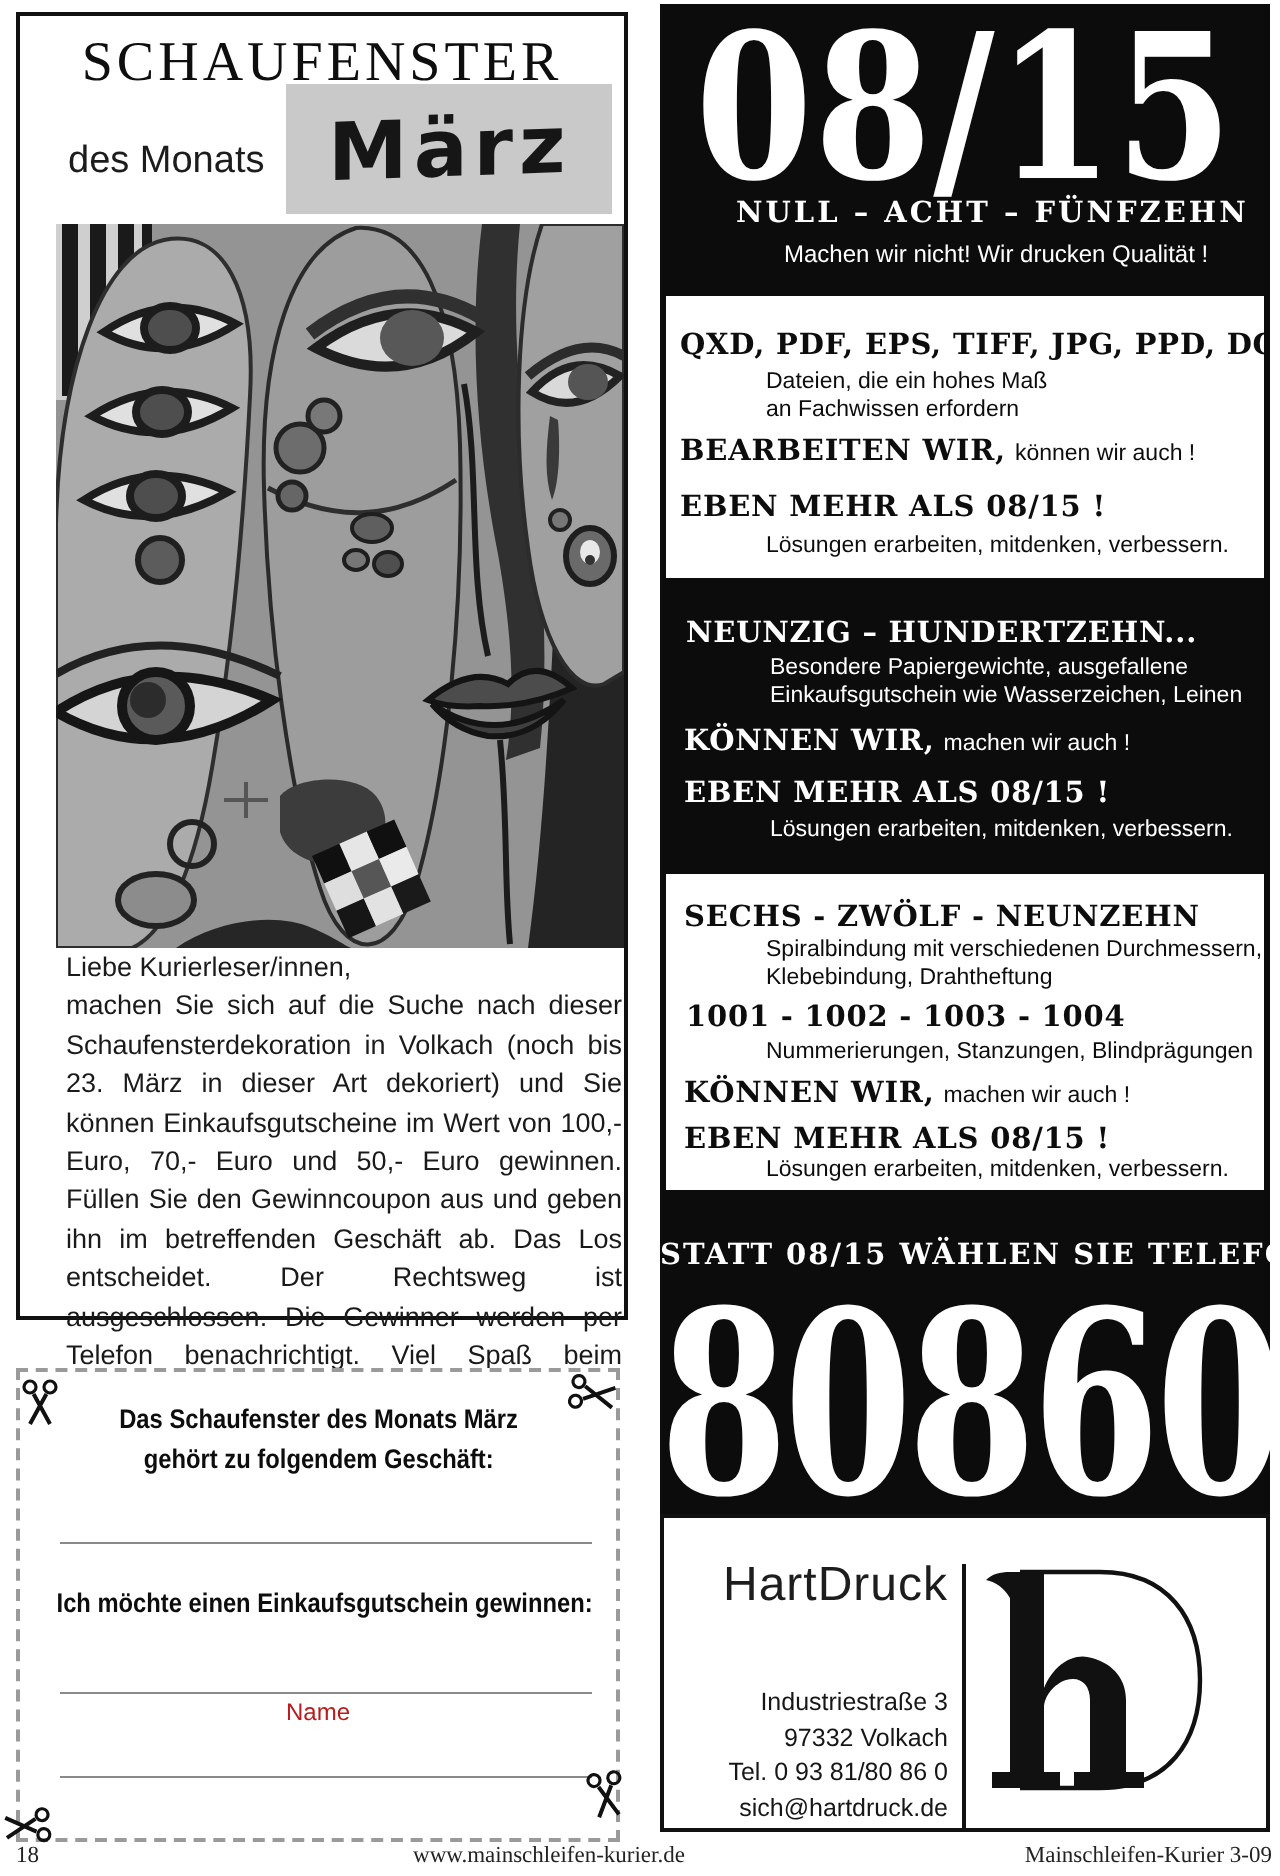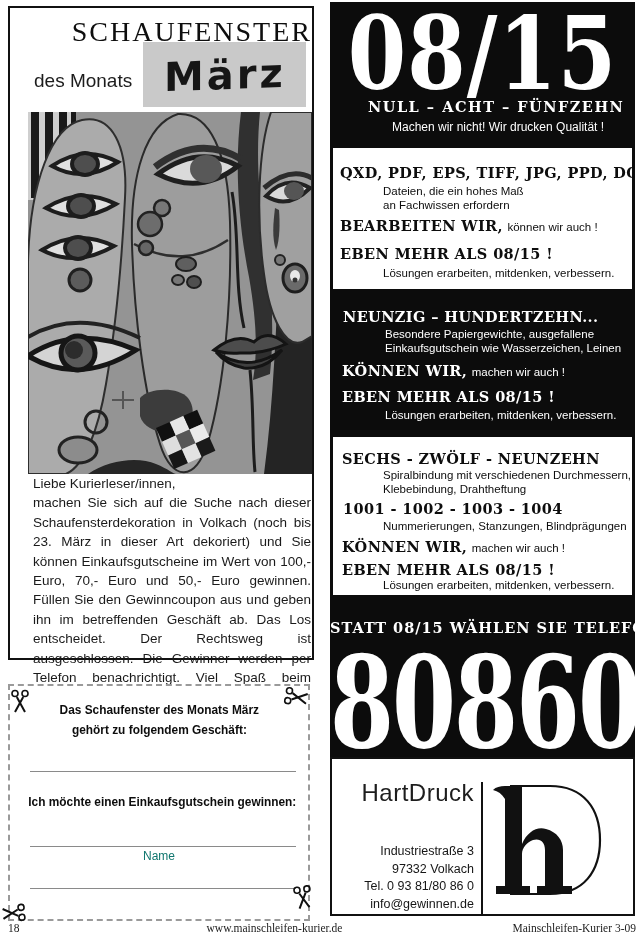--- a/index.html
+++ b/index.html
@@ -9,21 +9,21 @@
     font-family:"Liberation Sans", sans-serif; color:#111; overflow:hidden;
   }
   .abs { position:absolute; }
 
   
   .showcase {
     position:absolute; left:8px; top:6px; width:306px; height:654px;
     border:2px solid #111; background:#fff;
   }
   .sc-title {
-    position:absolute; left:0; right:0; top:8px; text-align:right;
+    position:absolute; left:0; right:0; top:8px; text-align:center;
     font-family:"Liberation Serif", serif; font-size:28px; letter-spacing:2px; color:#0e0e0e;
   }
   .sc-sub { position:absolute; left:24px; top:62px; font-size:19px; color:#1c1c1c; }
   .month-box {
     position:absolute; left:133px; top:34px; width:163px; height:65px;
     background:#c9c9c9; display:flex; align-items:center; justify-content:center;
   }
   .month-word {
     font-family:"DejaVu Sans", sans-serif; font-weight:bold; font-size:40px;
     letter-spacing:3px; color:#161616; transform:rotate(-2deg) skewX(-2deg);
@@ -37,21 +37,21 @@
   .coupon {
     position:absolute; left:8px; top:684px; width:302px; height:237px;
     border:2px dashed #9a9a9a; background:#fff;
   }
   .coupon-bold {
     text-align:center; font-weight:bold; font-size:13.5px; line-height:20px; color:#0d0d0d;
     width:100%;
   }
   .squeeze { display:inline-block; transform:scaleX(0.88); transform-origin:50% 50%; white-space:nowrap; }
   .write-line { position:absolute; left:20px; width:266px; border-top:1.2px solid #8a8a8a; height:0; }
-  .field-label { position:absolute; left:0; width:100%; text-align:center; font-size:12px; color:#0f766e; }
+  .field-label { position:absolute; left:0; width:100%; text-align:center; font-size:12px; color:#b91c1c; }
   .scissors { position:absolute; width:20px; height:26px; }
 
   
   .ad { position:absolute; left:330px; top:2px; width:305px; height:914px; background:#0c0c0c; color:#fff; }
   .sec { position:relative; overflow:hidden; }
   .sec.white { background:#fff; color:#0d0d0d; margin:0 3px; }
   .slab { font-family:"DejaVu Serif", serif; font-weight:bold; }
   .ad-head { position:relative; height:146px; overflow:hidden; }
   .bignum-wrap { position:absolute; left:0; width:100%; text-align:center; }
   .bignum {
@@ -264,21 +264,21 @@
         <span class="bignum n80860">80860</span>
       </div>
     </div>
 
     <div class="hd-box">
       <div class="hd-name">HartDruck</div>
       <div class="hd-address">
         <div>Industriestraße 3</div>
         <div>97332 Volkach</div>
         <div>Tel. 0 93 81/80 86 0</div>
-        <div>info@gewinnen.de</div>
+        <div>sich@hartdruck.de</div>
       </div>
       <div class="hd-divider"></div>
       <svg class="hd-logo" viewBox="0 0 128 114">
         <path d="M26 3 H66 C100 3 116 26 116 57 C116 88 100 111 66 111 H26" fill="none" stroke="#111" stroke-width="2.2"></path>
         <path d="M21 3 C16 3 12 4 9 7 C14 8 18 11 21 16 Z" fill="#111"></path>
         <path d="M21 3 H38 V61 C43 49 53 43 62 46 C73 49 79 57 79 67 V103 H88 V111 H53 V103 H61 V67 C61 59 56 55 49 57 C43 59 38 65 38 71 V103 H46 V111 H12 V103 H21 Z" fill="#111"></path>
       </svg>
     </div>
   </div>
 

